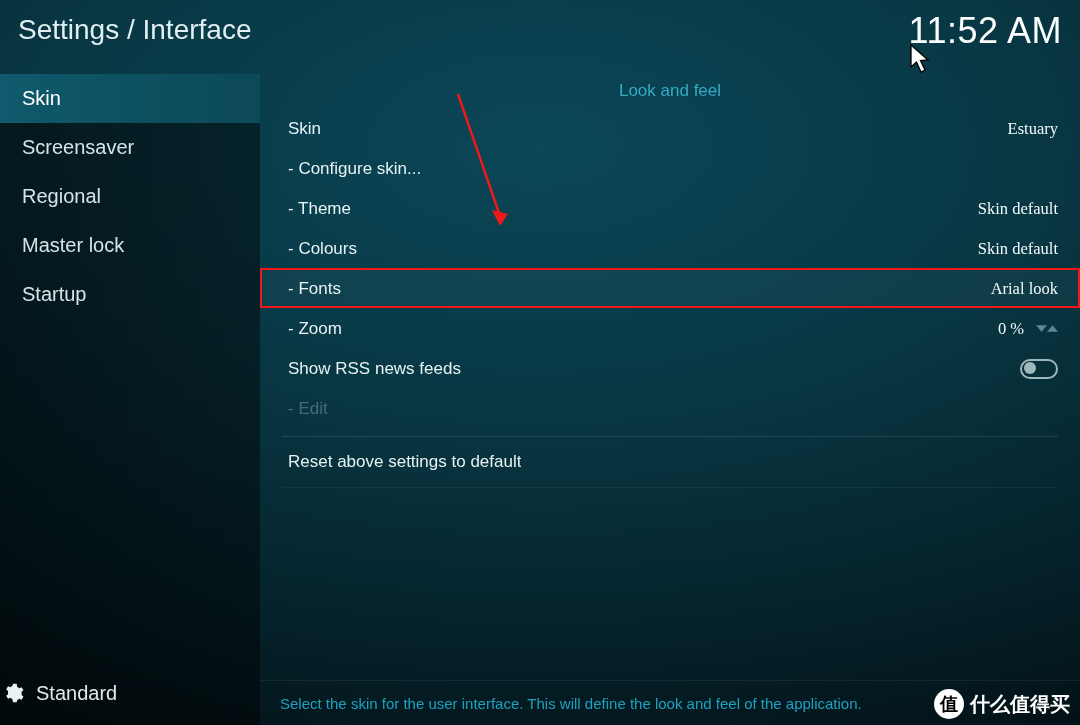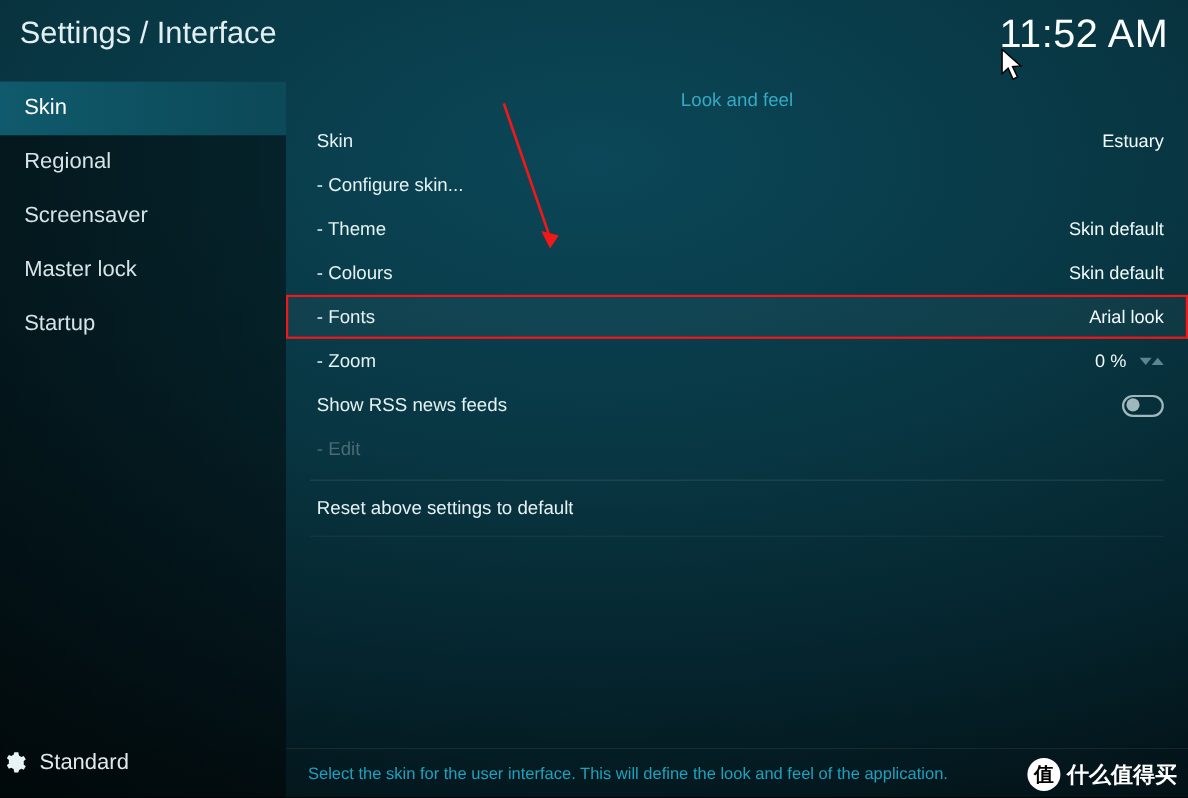--- a/index.html
+++ b/index.html
@@ -21,21 +21,21 @@
   .level{position:absolute;left:0;bottom:12px;display:flex;align-items:center;
     height:40px;padding-left:2px;color:#dfeaee;font-size:20px;cursor:pointer;}
   .gear{width:22px;height:22px;margin-right:12px;display:inline-block;}
   
   .panel{position:absolute;left:260px;right:0;top:74px;bottom:45px;}
   .section-title{height:34px;line-height:34px;text-align:center;font-size:17px;color:#35aac5;}
   .row{box-sizing:border-box;height:40px;line-height:40px;padding:0 22px 0 28px;
     display:flex;justify-content:space-between;align-items:center;font-size:17px;
     border-top:1px solid rgba(255,255,255,0);cursor:pointer;color:#e6f2f4;}
   .row .label{white-space:nowrap;overflow:hidden;text-overflow:ellipsis;}
-  .row .value{color:#f2fbfd;font-size:16.5px;white-space:nowrap;}
+  .row .value{color:#f2fbfd;font-size:16.5px;white-space:nowrap;font-family:Liberation Serif, serif;}
   .row.disabled{color:#4a6b73;cursor:default;}
   .row.disabled .label{color:#4a6b73;}
   .row.framed{outline:2px solid #f01818;outline-offset:-2px;
     background:rgba(255,255,255,0.035);}
   .divider{height:1px;margin:8px 22px 0 22px;background:rgba(255,255,255,0.11);}
   .divider.soft{background:rgba(255,255,255,0.06);margin-top:6px;}
   
   .toggle{width:34px;height:16px;border:2px solid #9fb8be;border-radius:12px;position:relative;flex:0 0 auto;}
   .toggle .knob{position:absolute;top:1px;left:2px;width:12px;height:12px;border-radius:50%;background:#9fb8be;}
   
@@ -61,22 +61,22 @@
 
   <div class="breadcrumb">Settings / Interface</div>
   <div class="clock">11:52 AM</div>
 
   <svg class="cursor" width="22" height="30" viewBox="0 0 22 30">
     <path d="M1 1 L1 23 L6.5 18 L11 28 L15 26 L10.5 16.5 L18 16 Z" fill="#ffffff" stroke="#000" stroke-width="1.3"></path>
   </svg>
 
   <div class="sidebar">
     <div class="side-item selected">Skin</div>
+    <div class="side-item">Screensaver</div>
     <div class="side-item">Regional</div>
-    <div class="side-item">Screensaver</div>
     <div class="side-item">Master lock</div>
     <div class="side-item">Startup</div>
 
     <div class="level">
       <span class="gear">
         <svg viewBox="0 0 24 24" width="22" height="22" fill="#e8f3f6">
           <path d="M12 8a4 4 0 1 0 0 8 4 4 0 0 0 0-8zm9.4 4a7.6 7.6 0 0 0-.1-1.3l2.1-1.6-2-3.4-2.5 1a7.4 7.4 0 0 0-2.2-1.3L16 2h-4l-.7 2.4a7.4 7.4 0 0 0-2.2 1.3l-2.5-1-2 3.4 2.1 1.6A7.6 7.6 0 0 0 6.6 12c0 .4 0 .9.1 1.3l-2.1 1.6 2 3.4 2.5-1c.7.6 1.4 1 2.2 1.3L12 22h4l.7-2.4c.8-.3 1.5-.7 2.2-1.3l2.5 1 2-3.4-2.1-1.6c.1-.4.1-.9.1-1.3z"></path>
         </svg>
       </span>
       <span>Standard</span>

